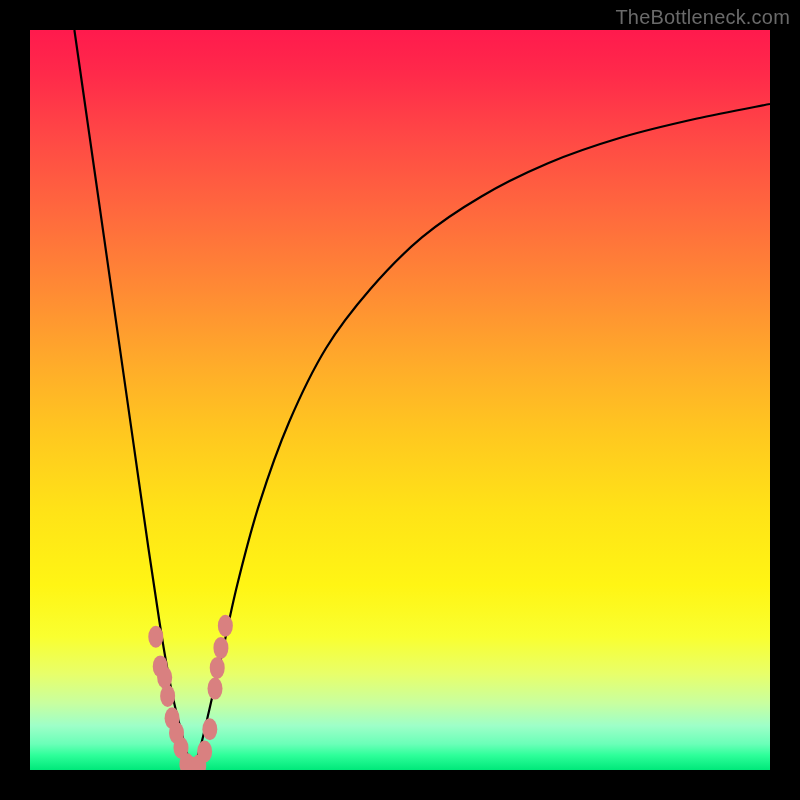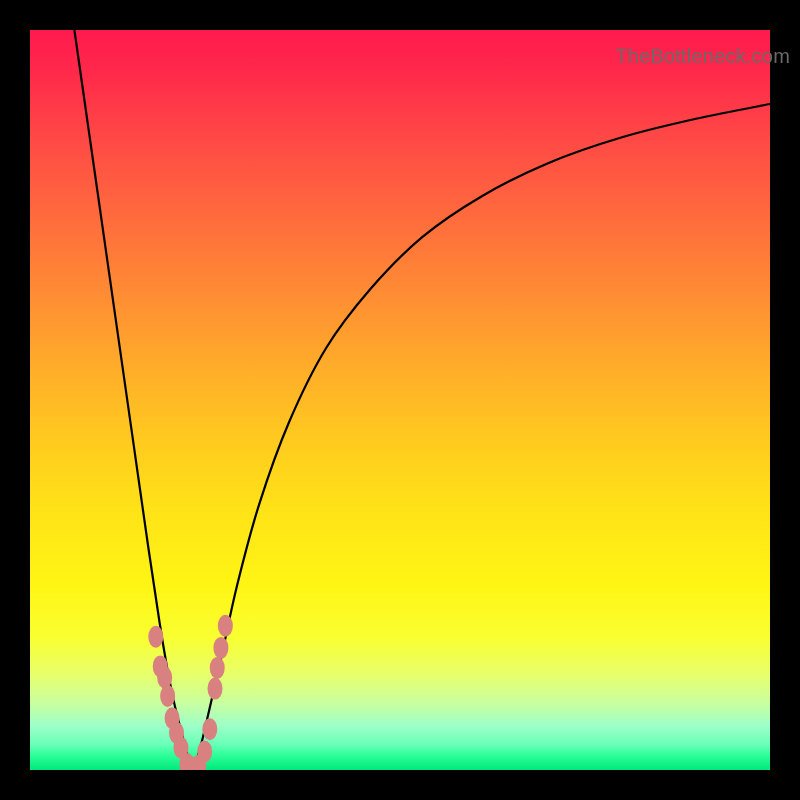--- a/index.html
+++ b/index.html
@@ -48,21 +48,20 @@
     );
   }
   .watermark {
     position: absolute;
     top: 6px;
     right: 10px;
     color: #6a6a6a;
     font-size: 20px;
     letter-spacing: 0.2px;
     user-select: none;
-    margin-top: 39px;
   }
   svg.curve {
     position: absolute;
     top: 0; left: 0;
     width: 740px; height: 740px;
   }
   .dot {
     fill: #d98080;
     stroke: none;
   }

